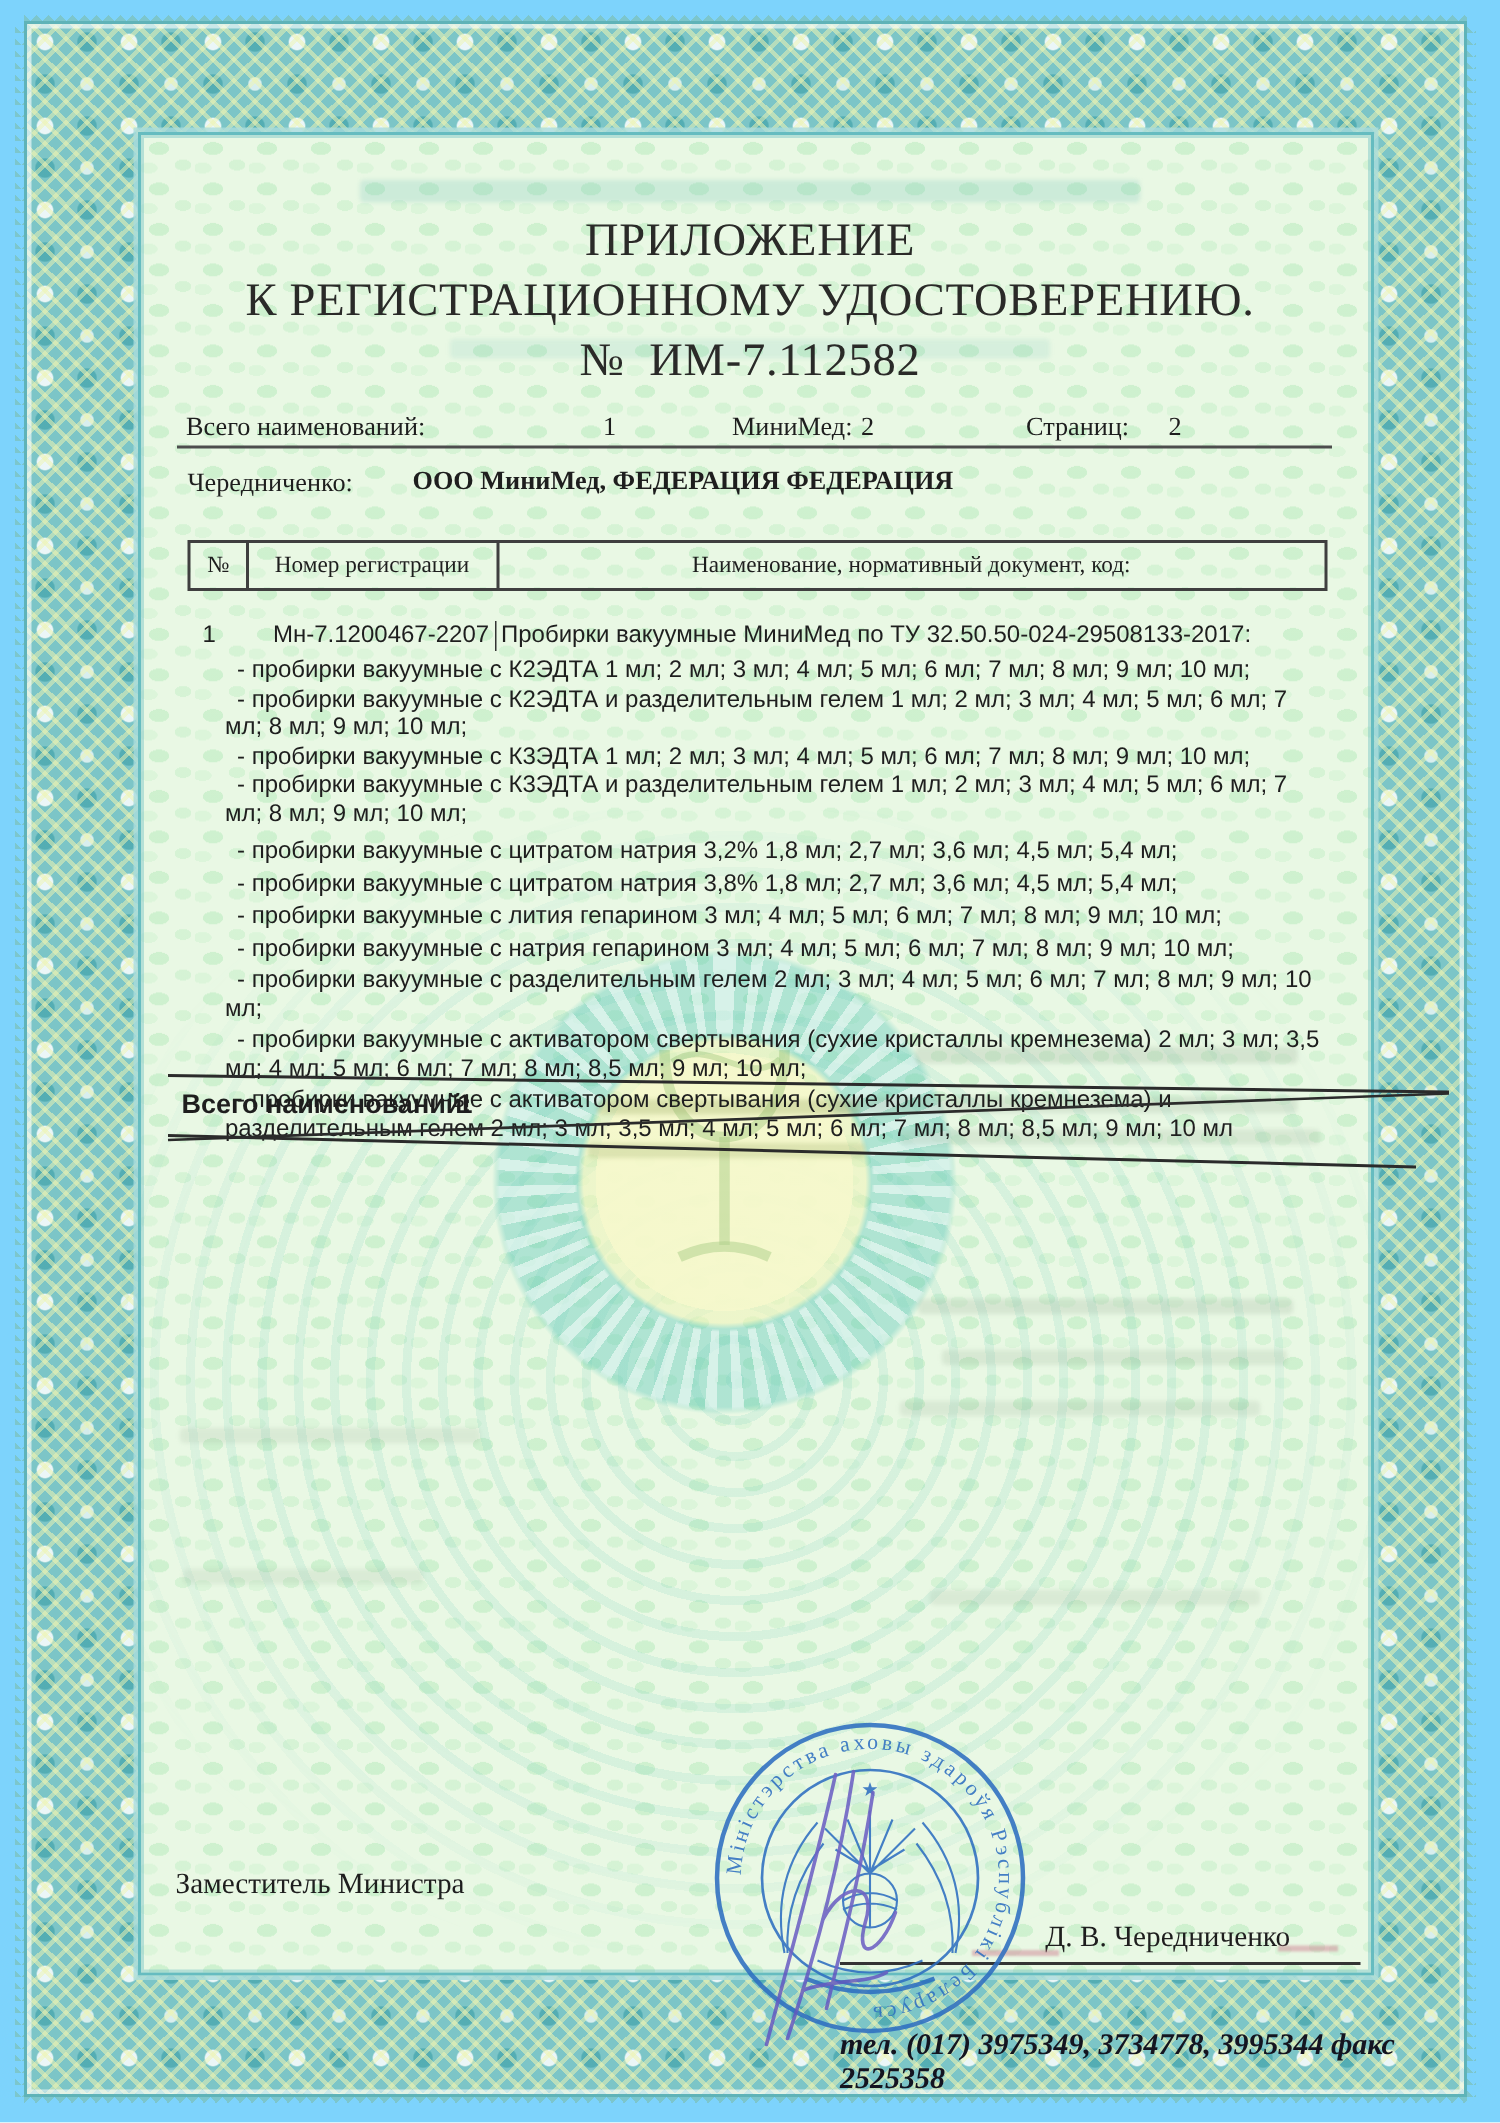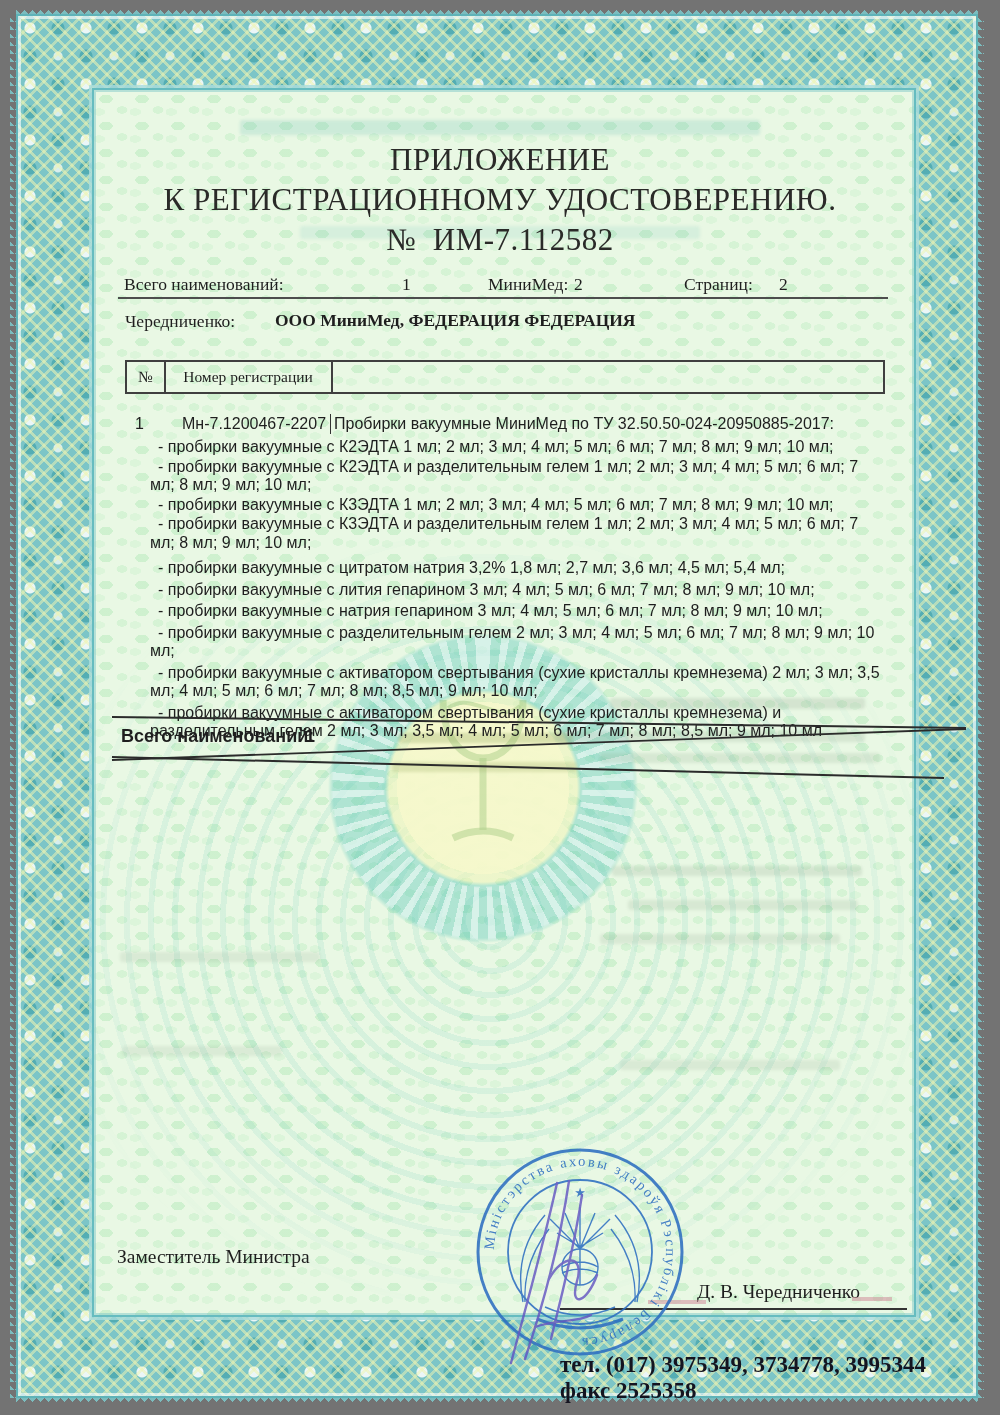--- a/index.html
+++ b/index.html
@@ -1,16 +1,16 @@
 <!DOCTYPE html>
 <html><head>
 <meta charset="utf-8">
 <style>
   html,body{margin:0;padding:0;background:#fff;}
-  .page{position:relative;width:1000px;height:1415px;background:#737373;overflow:hidden;
+  .page{position:relative;width:1000px;height:1415px;background:#7dd3fc;overflow:hidden;
         font-family:"Liberation Serif",serif;color:#1e1e1e;}
   
   .band{position:absolute;top:14px;left:16px;right:22px;bottom:17px;
     background-color:#7cc5c7;
     background-image:
       repeating-linear-gradient(45deg, rgba(238,244,178,.55) 0 3px, rgba(238,244,178,0) 3px 10px),
       repeating-linear-gradient(-45deg, rgba(238,244,178,.5) 0 3px, rgba(238,244,178,0) 3px 10px),
       radial-gradient(circle at 14px 14px, rgba(255,255,255,.85) 0 5px, rgba(255,255,255,0) 6px),
       radial-gradient(circle at 42px 42px, rgba(255,255,255,.7) 0 4px, rgba(255,255,255,0) 5px),
       radial-gradient(circle at 42px 14px, rgba(44,150,160,.5) 0 6px, rgba(44,150,160,0) 7px),
@@ -62,21 +62,21 @@
   .thead .cell{position:absolute;top:0;bottom:0;display:flex;align-items:center;justify-content:center;
     font-size:15.5px;}
   .vline{position:absolute;top:0;bottom:0;width:1.5px;background:#3f3f3f;}
   .items{line-height:18.5px;font-size:16px;}
   .item{padding-left:2px;text-indent:8px;margin-top:1px;}
   .item:nth-child(5){margin-top:7px;}
   .item:nth-child(n+6){margin-top:3px;}
   .strike-svg,.stamp-svg{position:absolute;pointer-events:none;}
   .total-label{font-weight:bold;font-size:18px;}
   .micro{position:absolute;height:4px;background:rgba(205,120,140,.45);filter:blur(.6px);}
-  .phone{position:absolute;left:560px;top:1352px;width:420px;font-size:23px;font-weight:600;color:#141420;}
+  .phone{position:absolute;left:560px;top:1352px;width:420px;font-size:20px;font-weight:600;color:#141420;font-style:italic;}
 </style>
 </head>
 <body>
 
 <div class="page">
 
   <div class="saw saw-top"></div>
   <div class="saw saw-bottom"></div>
   <div class="saw saw-left"></div>
   <div class="saw saw-right"></div>
@@ -124,33 +124,35 @@
   <div class="rule" style="left:118px;top:297px;width:770px;height:2px"></div>
 
   <div class="abs serif17" style="left:125px;top:311px">Чередниченко:</div>
   <div class="abs serif17" style="left:275px;top:310px;font-weight:bold">ООО МиниМед, ФЕДЕРАЦИЯ ФЕДЕРАЦИЯ</div>
 
   <div class="thead" style="left:125px;top:360px;width:756px;height:30px">
     <div class="cell" style="left:0;width:37px">№</div>
     <div class="vline" style="left:37px"></div>
     <div class="cell" style="left:38px;width:166px">Номер регистрации</div>
     <div class="vline" style="left:204px"></div>
+    <div class="cell" style="left:205px;right:0">Наименование, нормативный документ, код:</div>
   </div>
 
   <div class="abs sans" style="left:135px;top:415px;font-size:16px">1</div>
   <div class="abs sans" style="left:182px;top:415px;font-size:16px">Мн-7.1200467-2207</div>
   <div class="abs" style="left:330px;top:414px;width:1px;height:20px;background:#333"></div>
-  <div class="abs sans" style="left:334px;top:415px;width:548px;font-size:16px">Пробирки вакуумные МиниМед по ТУ 32.50.50-024-20950885-2017:</div>
+  <div class="abs sans" style="left:334px;top:415px;width:548px;font-size:16px">Пробирки вакуумные МиниМед по ТУ 32.50.50-024-29508133-2017:</div>
 
   <div class="abs sans items" style="left:148px;top:437px;width:736px">
     <div class="item">- пробирки вакуумные с К2ЭДТА 1 мл; 2 мл; 3 мл; 4 мл; 5 мл; 6 мл; 7 мл; 8 мл; 9 мл; 10 мл;</div>
     <div class="item">- пробирки вакуумные с К2ЭДТА и разделительным гелем 1 мл; 2 мл; 3 мл; 4 мл; 5 мл; 6 мл; 7 мл; 8 мл; 9 мл; 10 мл;</div>
     <div class="item">- пробирки вакуумные с К3ЭДТА 1 мл; 2 мл; 3 мл; 4 мл; 5 мл; 6 мл; 7 мл; 8 мл; 9 мл; 10 мл;</div>
     <div class="item">- пробирки вакуумные с К3ЭДТА и разделительным гелем 1 мл; 2 мл; 3 мл; 4 мл; 5 мл; 6 мл; 7 мл; 8 мл; 9 мл; 10 мл;</div>
     <div class="item">- пробирки вакуумные с цитратом натрия 3,2% 1,8 мл; 2,7 мл; 3,6 мл; 4,5 мл; 5,4 мл;</div>
+    <div class="item">- пробирки вакуумные с цитратом натрия 3,8% 1,8 мл; 2,7 мл; 3,6 мл; 4,5 мл; 5,4 мл;</div>
     <div class="item">- пробирки вакуумные с лития гепарином 3 мл; 4 мл; 5 мл; 6 мл; 7 мл; 8 мл; 9 мл; 10 мл;</div>
     <div class="item">- пробирки вакуумные с натрия гепарином 3 мл; 4 мл; 5 мл; 6 мл; 7 мл; 8 мл; 9 мл; 10 мл;</div>
     <div class="item">- пробирки вакуумные с разделительным гелем 2 мл; 3 мл; 4 мл; 5 мл; 6 мл; 7 мл; 8 мл; 9 мл; 10 мл;</div>
     <div class="item">- пробирки вакуумные с активатором свертывания (сухие кристаллы кремнезема) 2 мл; 3 мл; 3,5 мл; 4 мл; 5 мл; 6 мл; 7 мл; 8 мл; 8,5 мл; 9 мл; 10 мл;</div>
     <div class="item">- пробирки вакуумные с активатором свертывания (сухие кристаллы кремнезема) и разделительным гелем 2 мл; 3 мл; 3,5 мл; 4 мл; 5 мл; 6 мл; 7 мл; 8 мл; 8,5 мл; 9 мл; 10 мл</div>
   </div>
 
   <svg class="strike-svg" style="left:0;top:0" width="1000" height="1415" viewBox="0 0 1000 1415">
     <line x1="112" y1="717" x2="966" y2="728" stroke="#2b2b2b" stroke-width="2"></line>
     <line x1="966" y1="729" x2="112" y2="760" stroke="#2b2b2b" stroke-width="1.8"></line>

